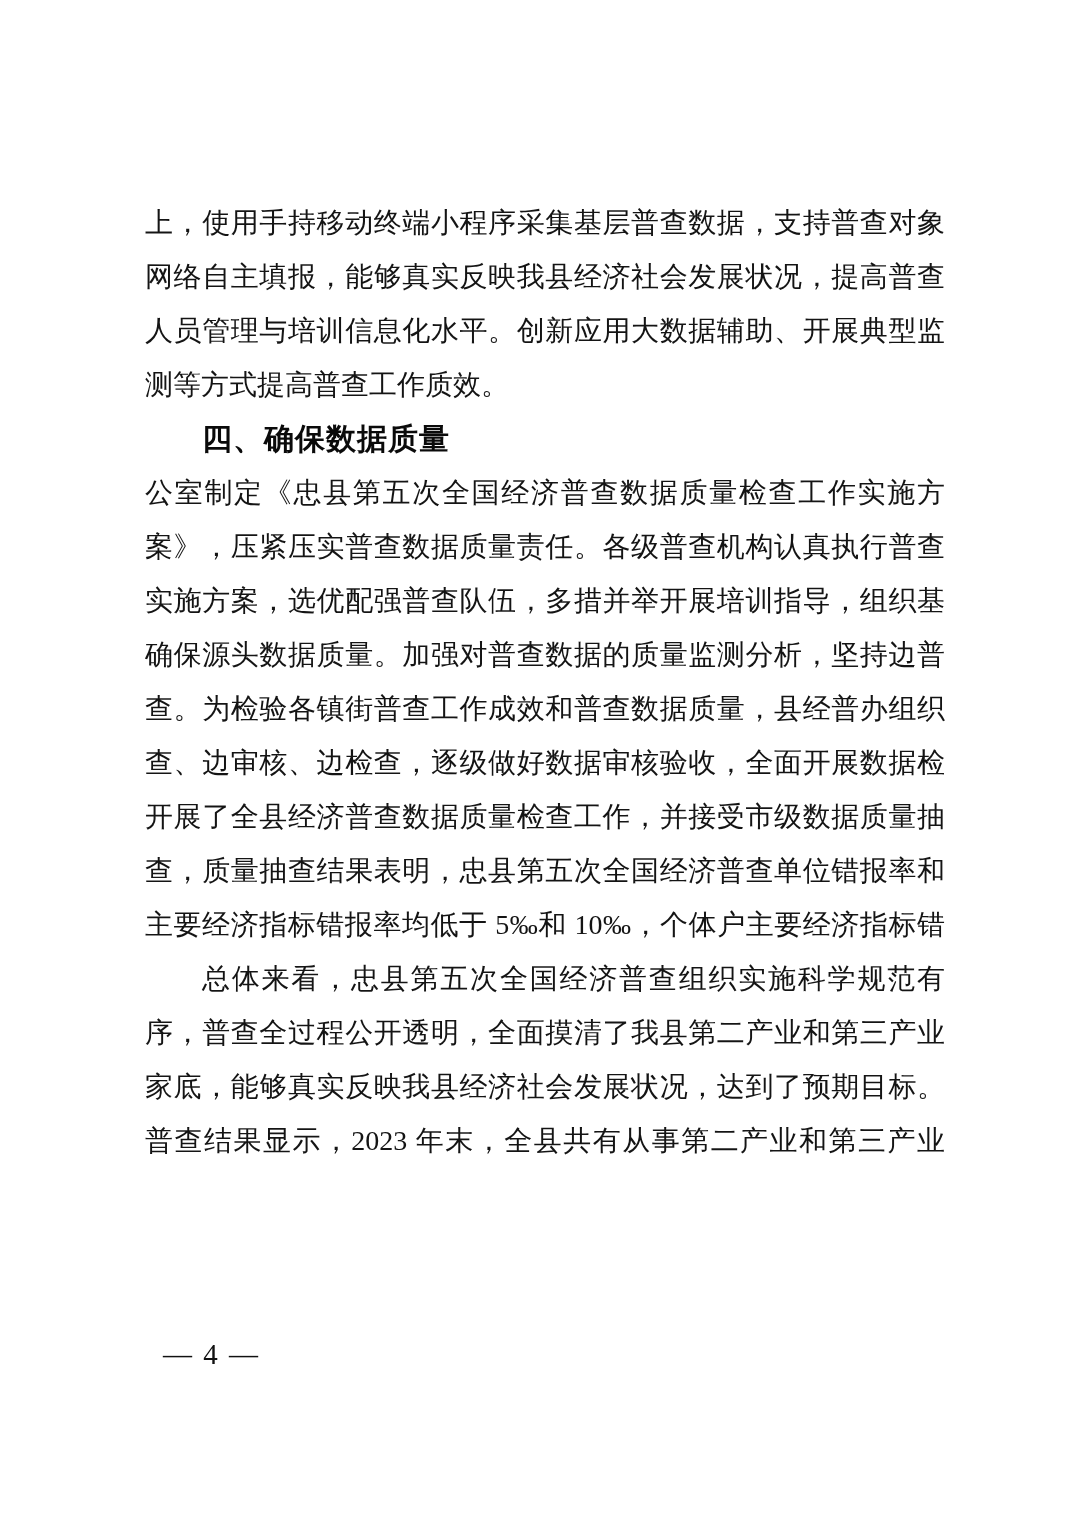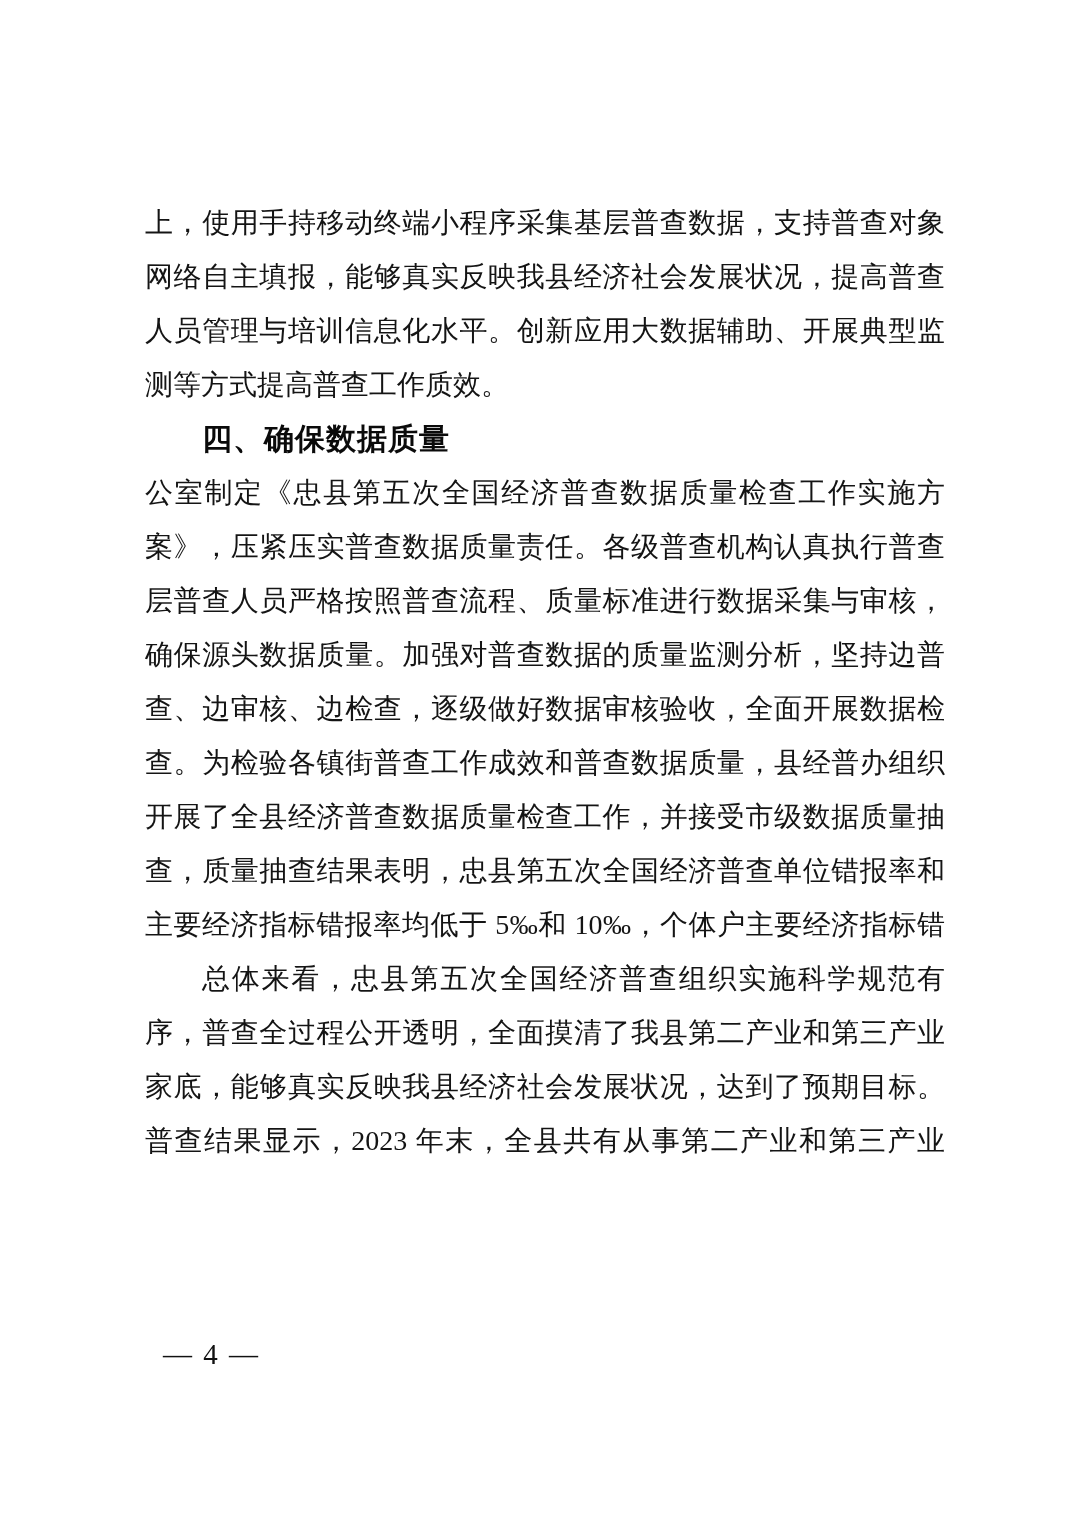--- a/index.html
+++ b/index.html
@@ -71,24 +71,24 @@
       <div class="line">网络自主填报，能够真实反映我县经济社会发展状况，提高普查</div>
       <div class="line">人员管理与培训信息化水平。创新应用大数据辅助、开展典型监</div>
       <div class="line short">测等方式提高普查工作质效。</div>
     </div>
 
     <div class="section-heading">四、确保数据质量</div>
 
     <div>
       <div class="line">公室制定《忠县第五次全国经济普查数据质量检查工作实施方</div>
       <div class="line">案》，压紧压实普查数据质量责任。各级普查机构认真执行普查</div>
-      <div class="line">层普查人员严格按照普查流程、质量标准进行数据采集与审核，</div>
+      <div class="line">实施方案，选优配强普查队伍，多措并举开展培训指导，组织基</div>
       <div class="line">确保源头数据质量。加强对普查数据的质量监测分析，坚持边普</div>
+      <div class="line">查。为检验各镇街普查工作成效和普查数据质量，县经普办组织</div>
       <div class="line">查、边审核、边检查，逐级做好数据审核验收，全面开展数据检</div>
-      <div class="line">查。为检验各镇街普查工作成效和普查数据质量，县经普办组织</div>
       <div class="line">开展了全县经济普查数据质量检查工作，并接受市级数据质量抽</div>
       <div class="line">查，质量抽查结果表明，忠县第五次全国经济普查单位错报率和</div>
       <div class="line">主要经济指标错报率均低于 5‰和 10‰，个体户主要经济指标错</div>
     </div>
 
     <div>
       <div class="line indent">总体来看，忠县第五次全国经济普查组织实施科学规范有</div>
       <div class="line">序，普查全过程公开透明，全面摸清了我县第二产业和第三产业</div>
       <div class="line">家底，能够真实反映我县经济社会发展状况，达到了预期目标。</div>
       <div class="line">普查结果显示，2023 年末，全县共有从事第二产业和第三产业</div>

